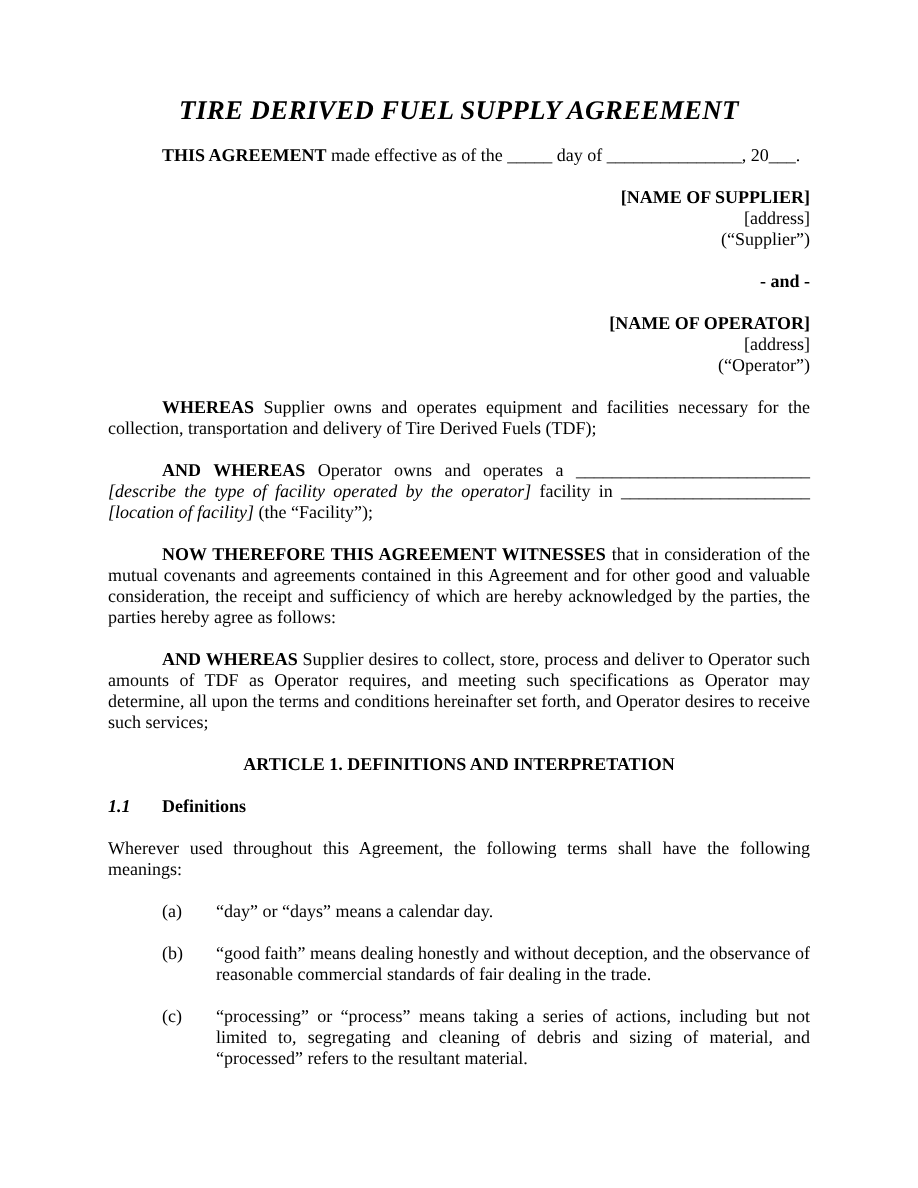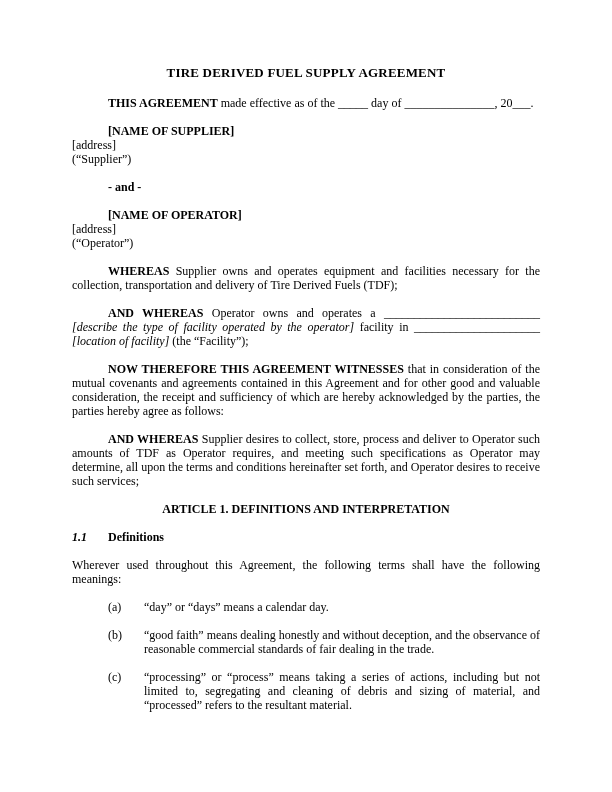--- a/index.html
+++ b/index.html
@@ -5,26 +5,26 @@
   html, body { margin: 0; padding: 0; background: #ffffff; }
   .page {
     width: 612px; height: 792px; box-sizing: border-box;
     padding: 66px 72px 0 72px;
     background: #ffffff; color: #000000;
     font-family: "Liberation Serif", serif;
     font-size: 12px; line-height: 14px;
     overflow: hidden;
   }
   .title {
-    font-size: 13px; font-weight: bold; text-align: center;
-    margin: 0 0 16px 0; letter-spacing: 0.2px;
+    font-size: 18px; font-weight: bold; text-align: center;
+    margin: 0 0 16px 0; letter-spacing: 0.2px; font-style: italic;
   }
   .para { margin: 0 0 14px 0; text-align: justify; }
-  .center { text-align: left; margin: 0 0 14px 0; }
-  .party-block { text-align: left; margin: 0 0 14px 0; }
+  .center { text-align: right; margin: 0 0 14px 0; }
+  .party-block { text-align: right; margin: 0 0 14px 0; }
   .bold { font-weight: bold; margin-left: 36px; }
   .italic { font-style: italic; }
   .article-heading { font-weight: bold; text-align: center; margin: 0 0 14px 0; }
   .section-head { font-weight: bold; margin: 0 0 14px 0; }
   .secnum { display: inline-block; width: 36px; font-style: italic; }
   .clause {
     position: relative; margin: 0 0 14px 36px; padding-left: 36px;
     text-align: justify;
   }
   .clause-label { position: absolute; left: 0; top: 0; }

